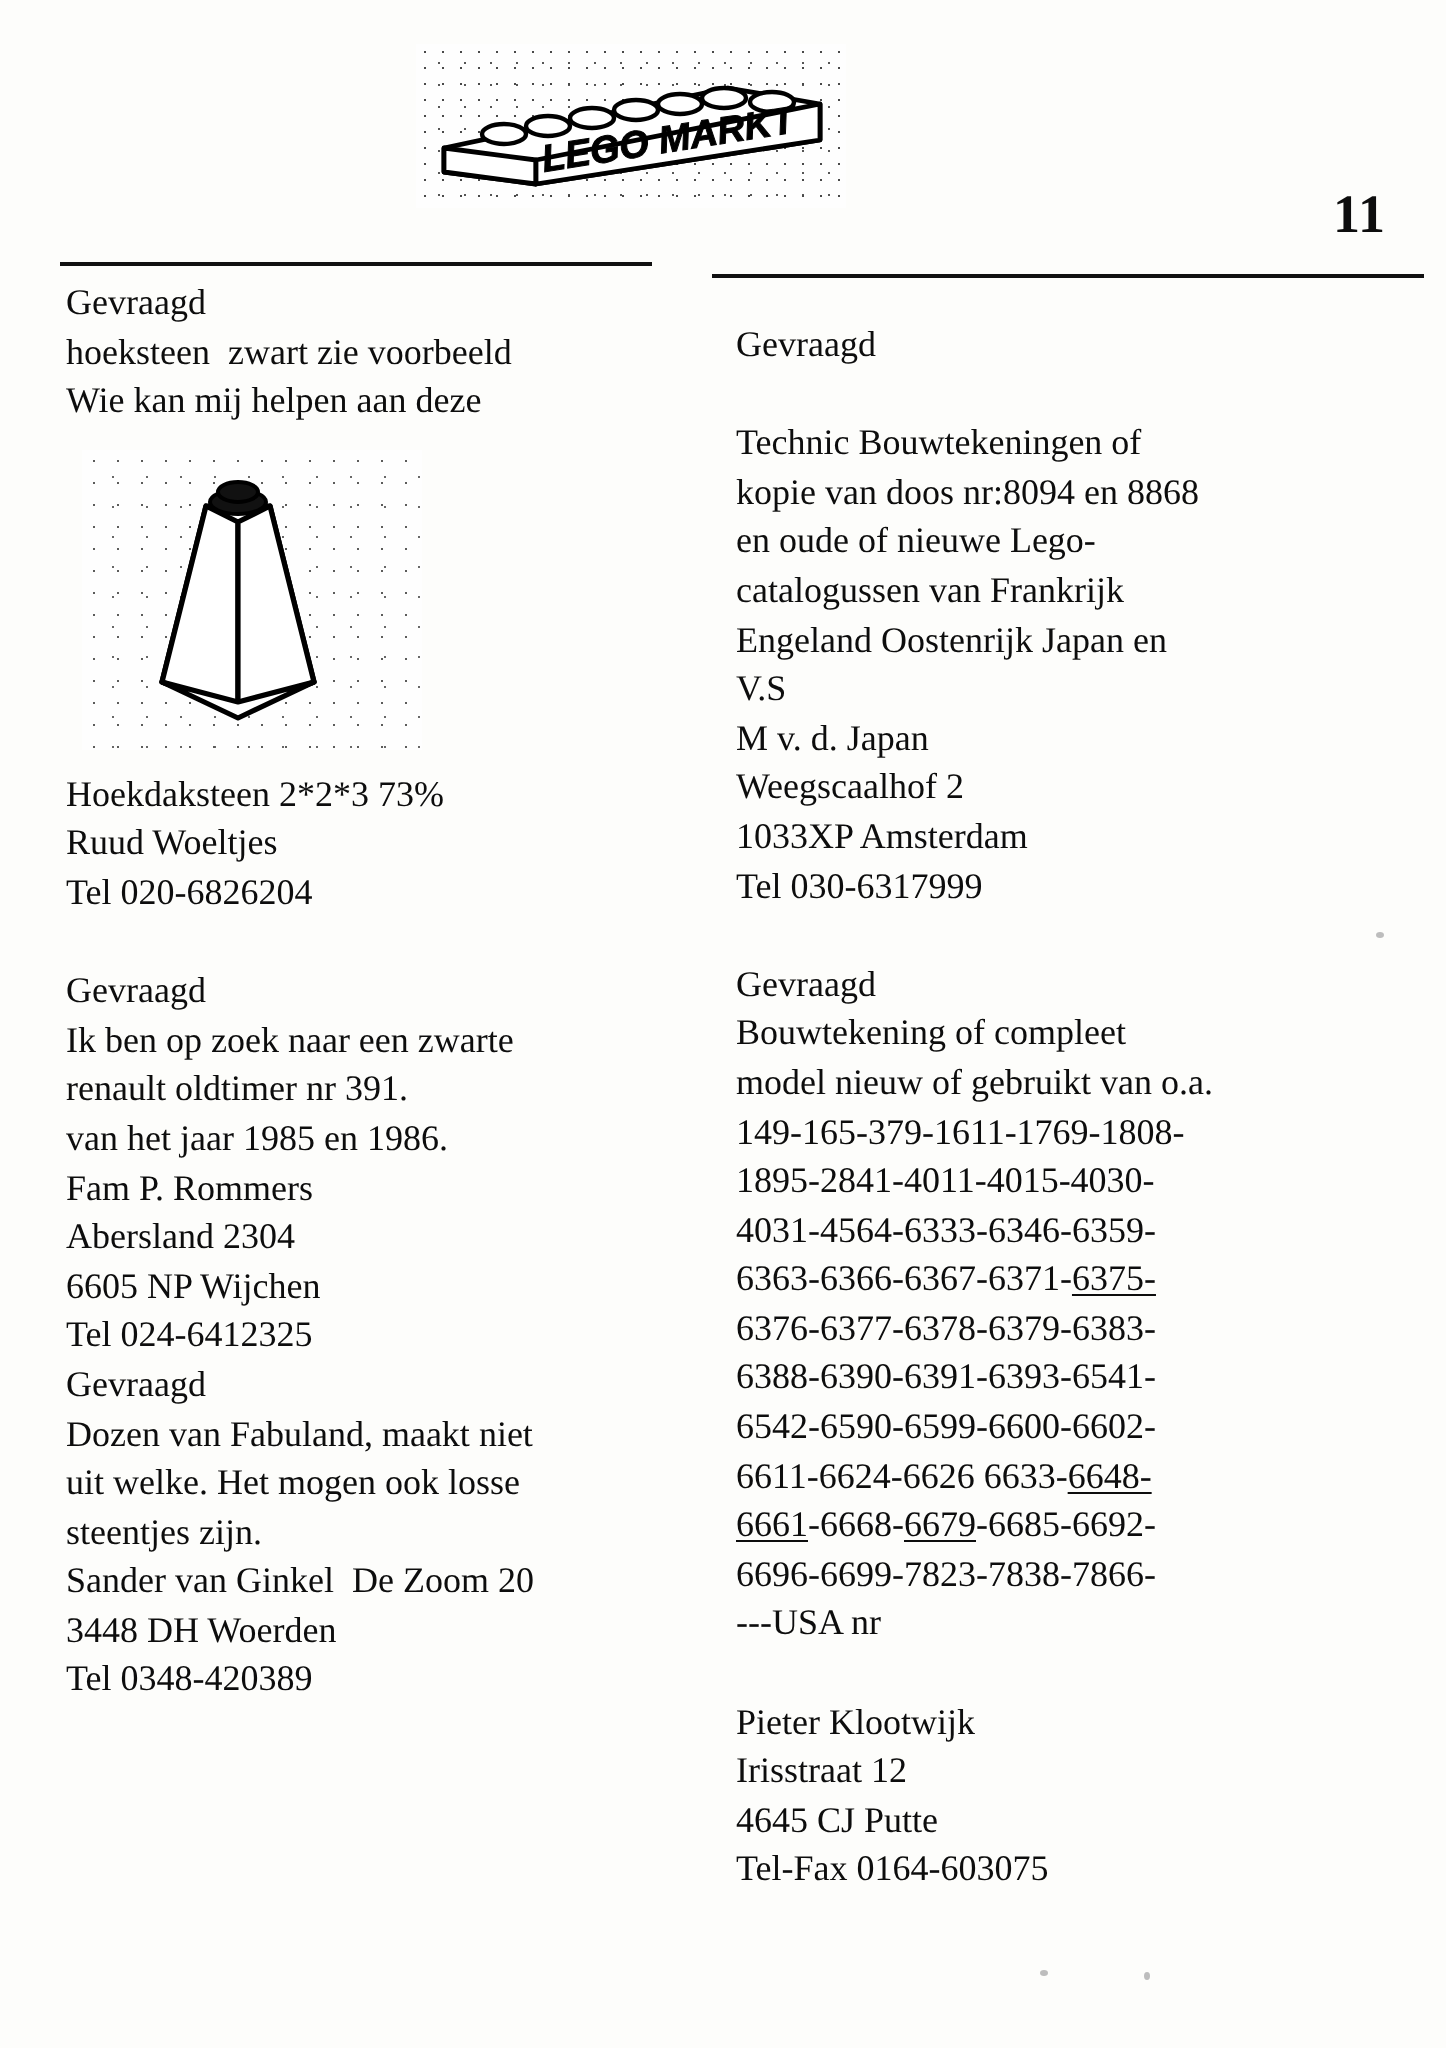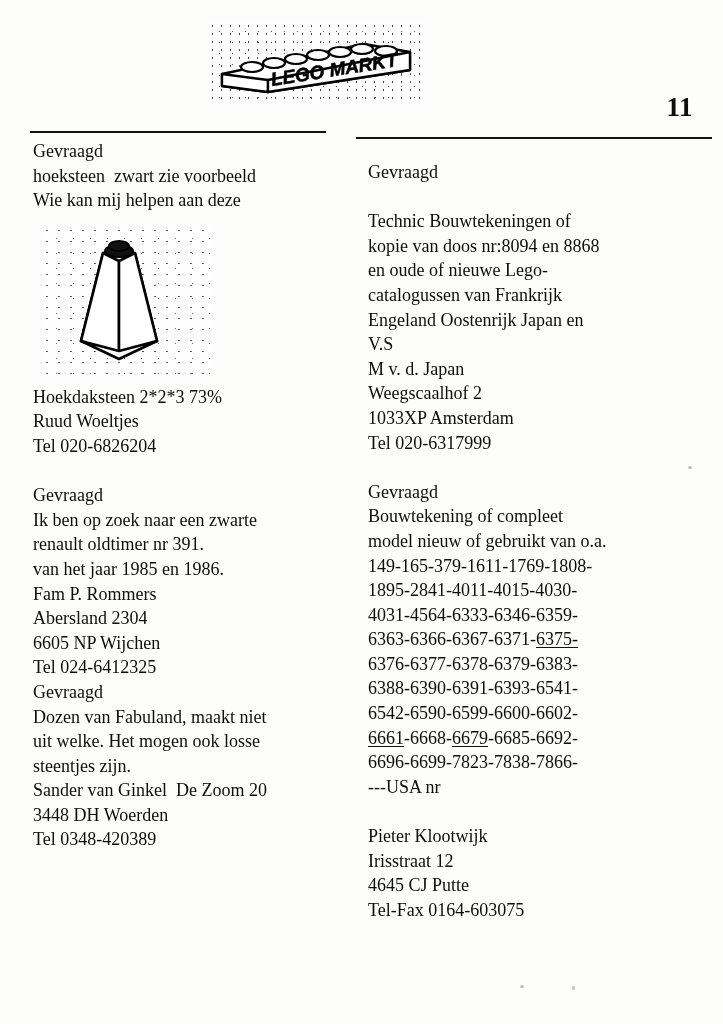--- a/index.html
+++ b/index.html
@@ -192,37 +192,38 @@
       <div class="spacer"></div>
       <div class="line">Technic Bouwtekeningen of</div>
       <div class="line">kopie van doos nr:8094 en 8868</div>
       <div class="line">en oude of nieuwe Lego-</div>
       <div class="line">catalogussen van Frankrijk</div>
       <div class="line">Engeland Oostenrijk Japan en</div>
       <div class="line">V.S</div>
       <div class="line">M v. d. Japan</div>
       <div class="line">Weegscaalhof 2</div>
       <div class="line">1033XP Amsterdam</div>
-      <div class="line">Tel 020-6317999</div>
+      <div class="line">Tel 030-6317999</div>
     </div>
 
     <div class="spacer"></div>
 
     <div class="ad">
       <div class="line">Gevraagd</div>
       <div class="line">Bouwtekening of compleet</div>
       <div class="line">model nieuw of gebruikt van o.a.</div>
 
       <div class="line"><span>149-165-379-1611-1769-1808-</span></div>
       <div class="line"><span>1895-2841-4011-4015-4030-</span></div>
       <div class="line"><span>4031-4564-6333-6346-6359-</span></div>
       <div class="line"><span>6363-6366-6367-6371-</span><span class="u">6375-</span></div>
       <div class="line"><span>6376-6377-6378-6379-6383-</span></div>
       <div class="line"><span>6388-6390-6391-6393-6541-</span></div>
       <div class="line"><span>6542-6590-6599-6600-6602-</span></div>
+      <div class="line"><span>6611-6624-6626 6633-</span><span class="u">6648-</span></div>
       <div class="line"><span class="u">6661</span><span>-6668-</span><span class="u">6679</span><span>-6685-6692-</span></div>
       <div class="line"><span>6696-6699-7823-7838-7866-</span></div>
       <div class="line"><span>---USA nr</span></div>
 
       <div class="spacer"></div>
 
       <div class="line">Pieter Klootwijk</div>
       <div class="line">Irisstraat 12</div>
       <div class="line">4645 CJ Putte</div>
       <div class="line">Tel-Fax 0164-603075</div>

